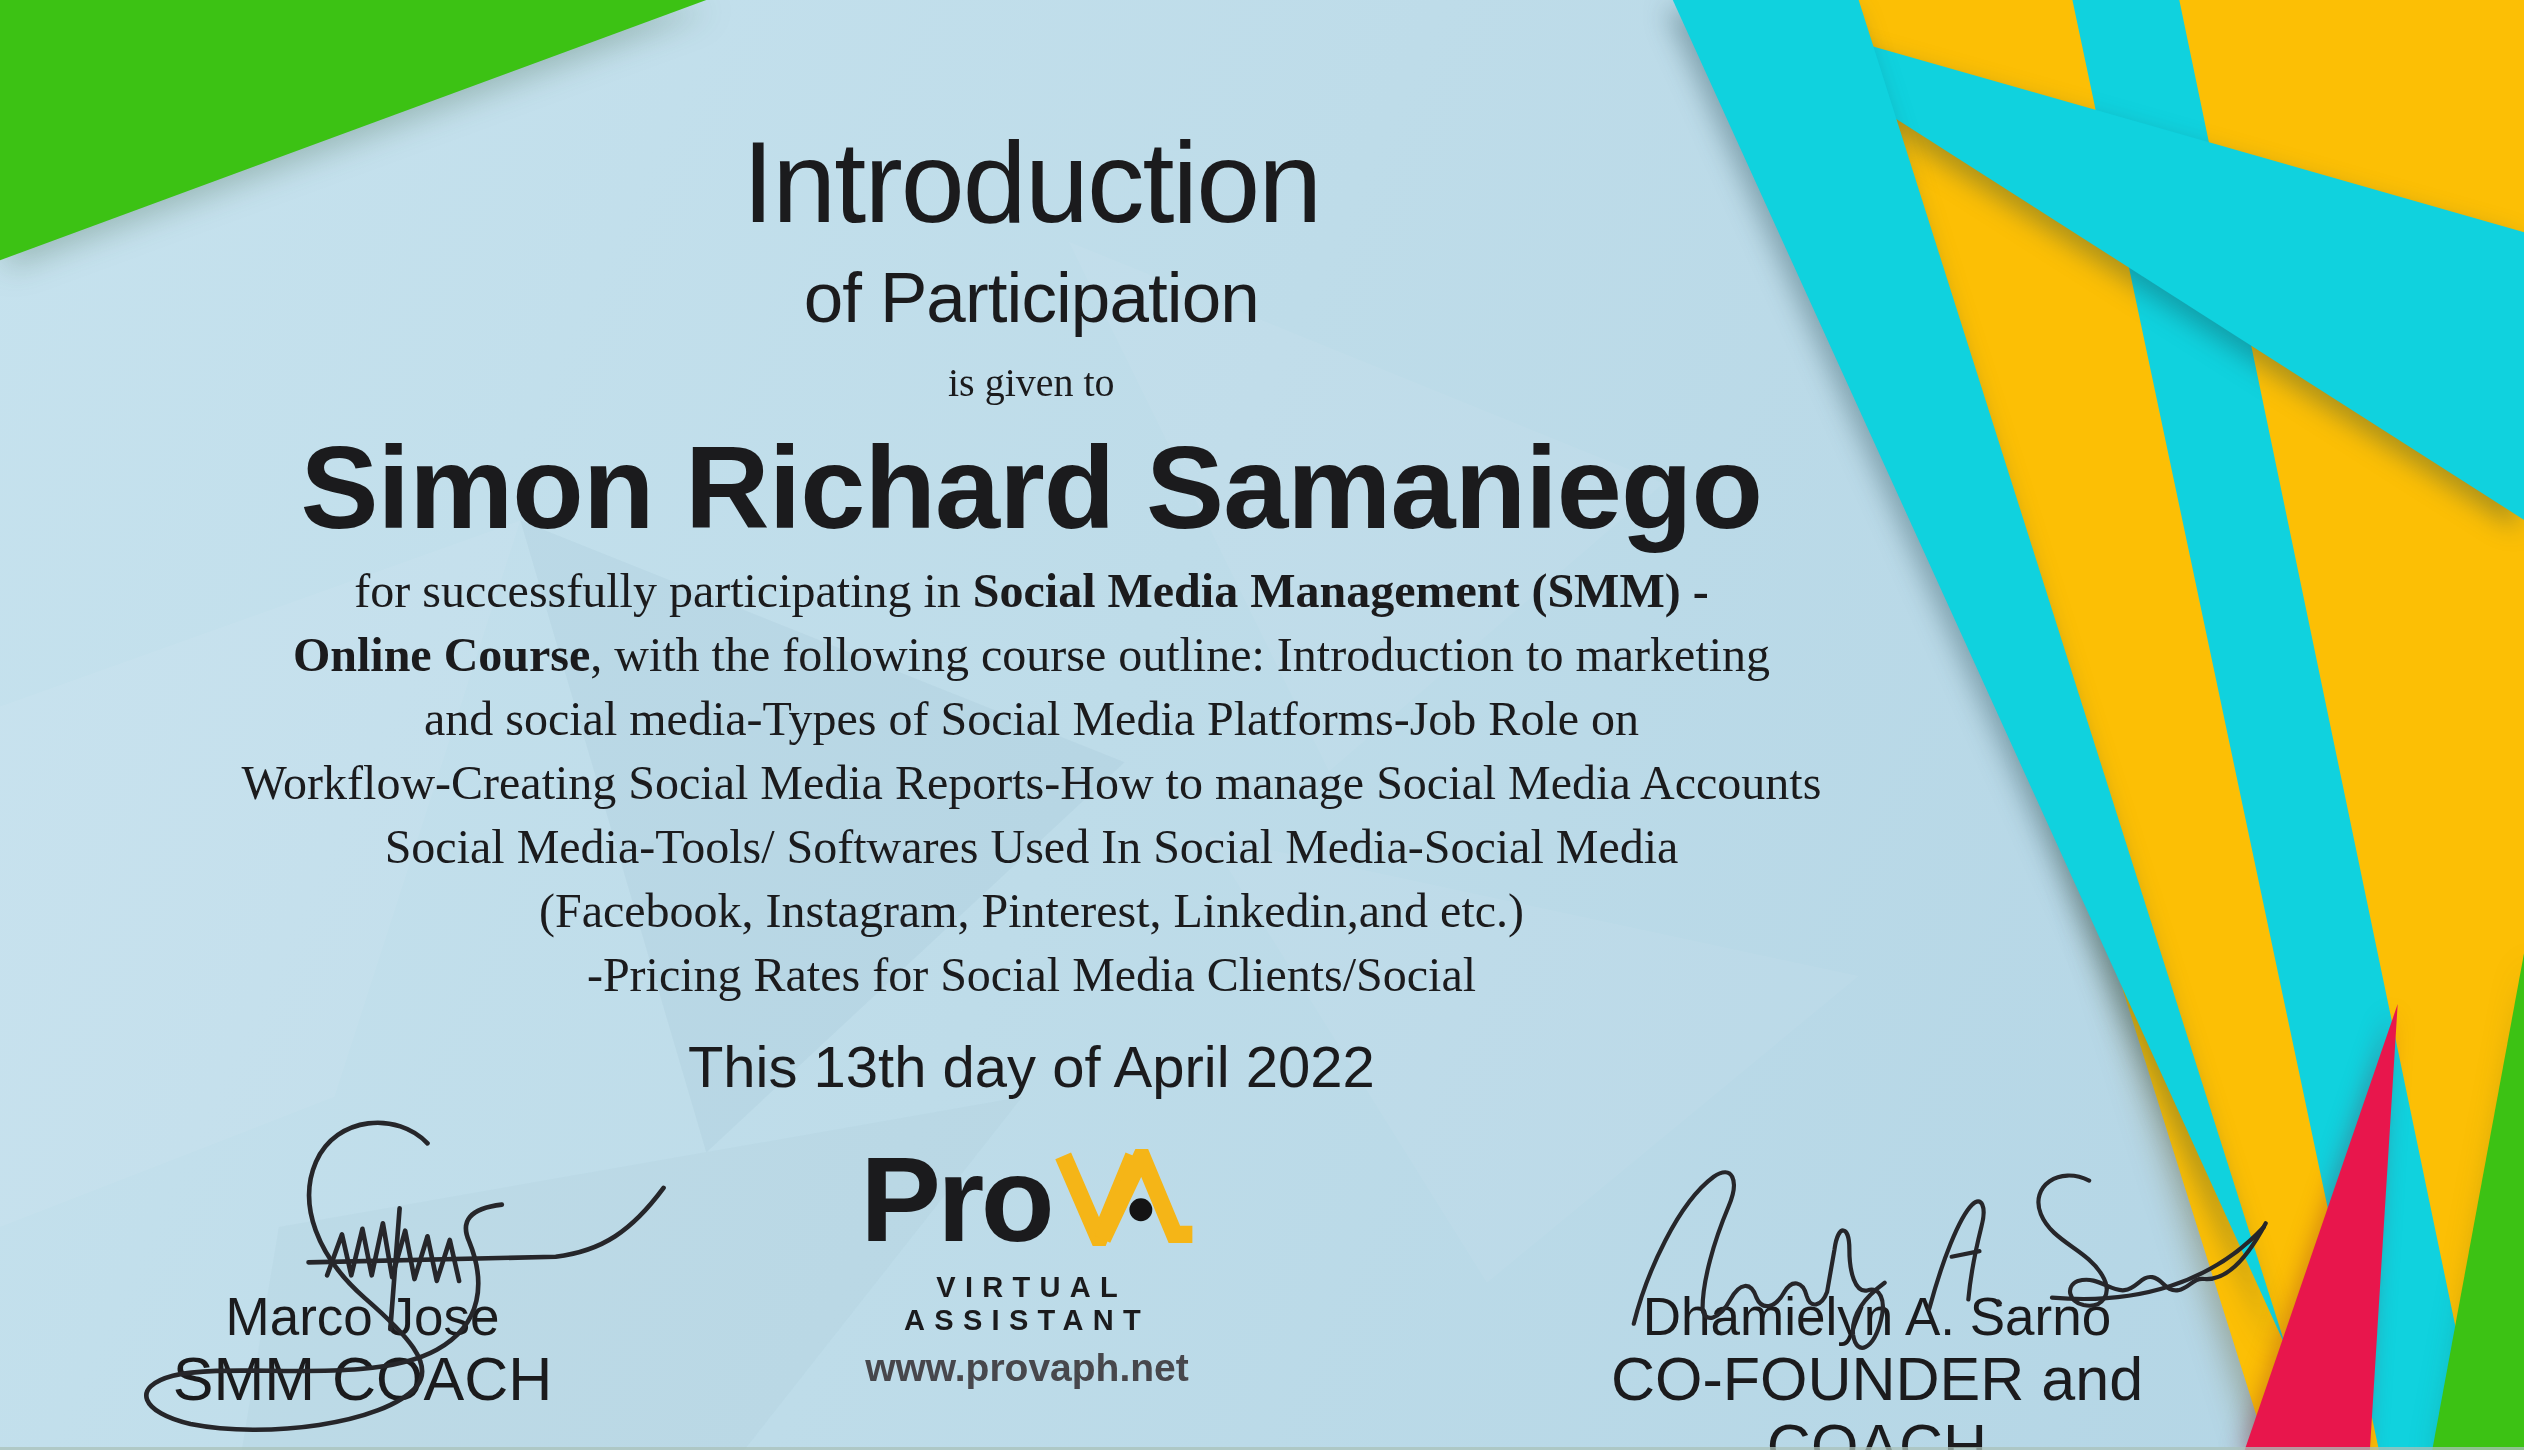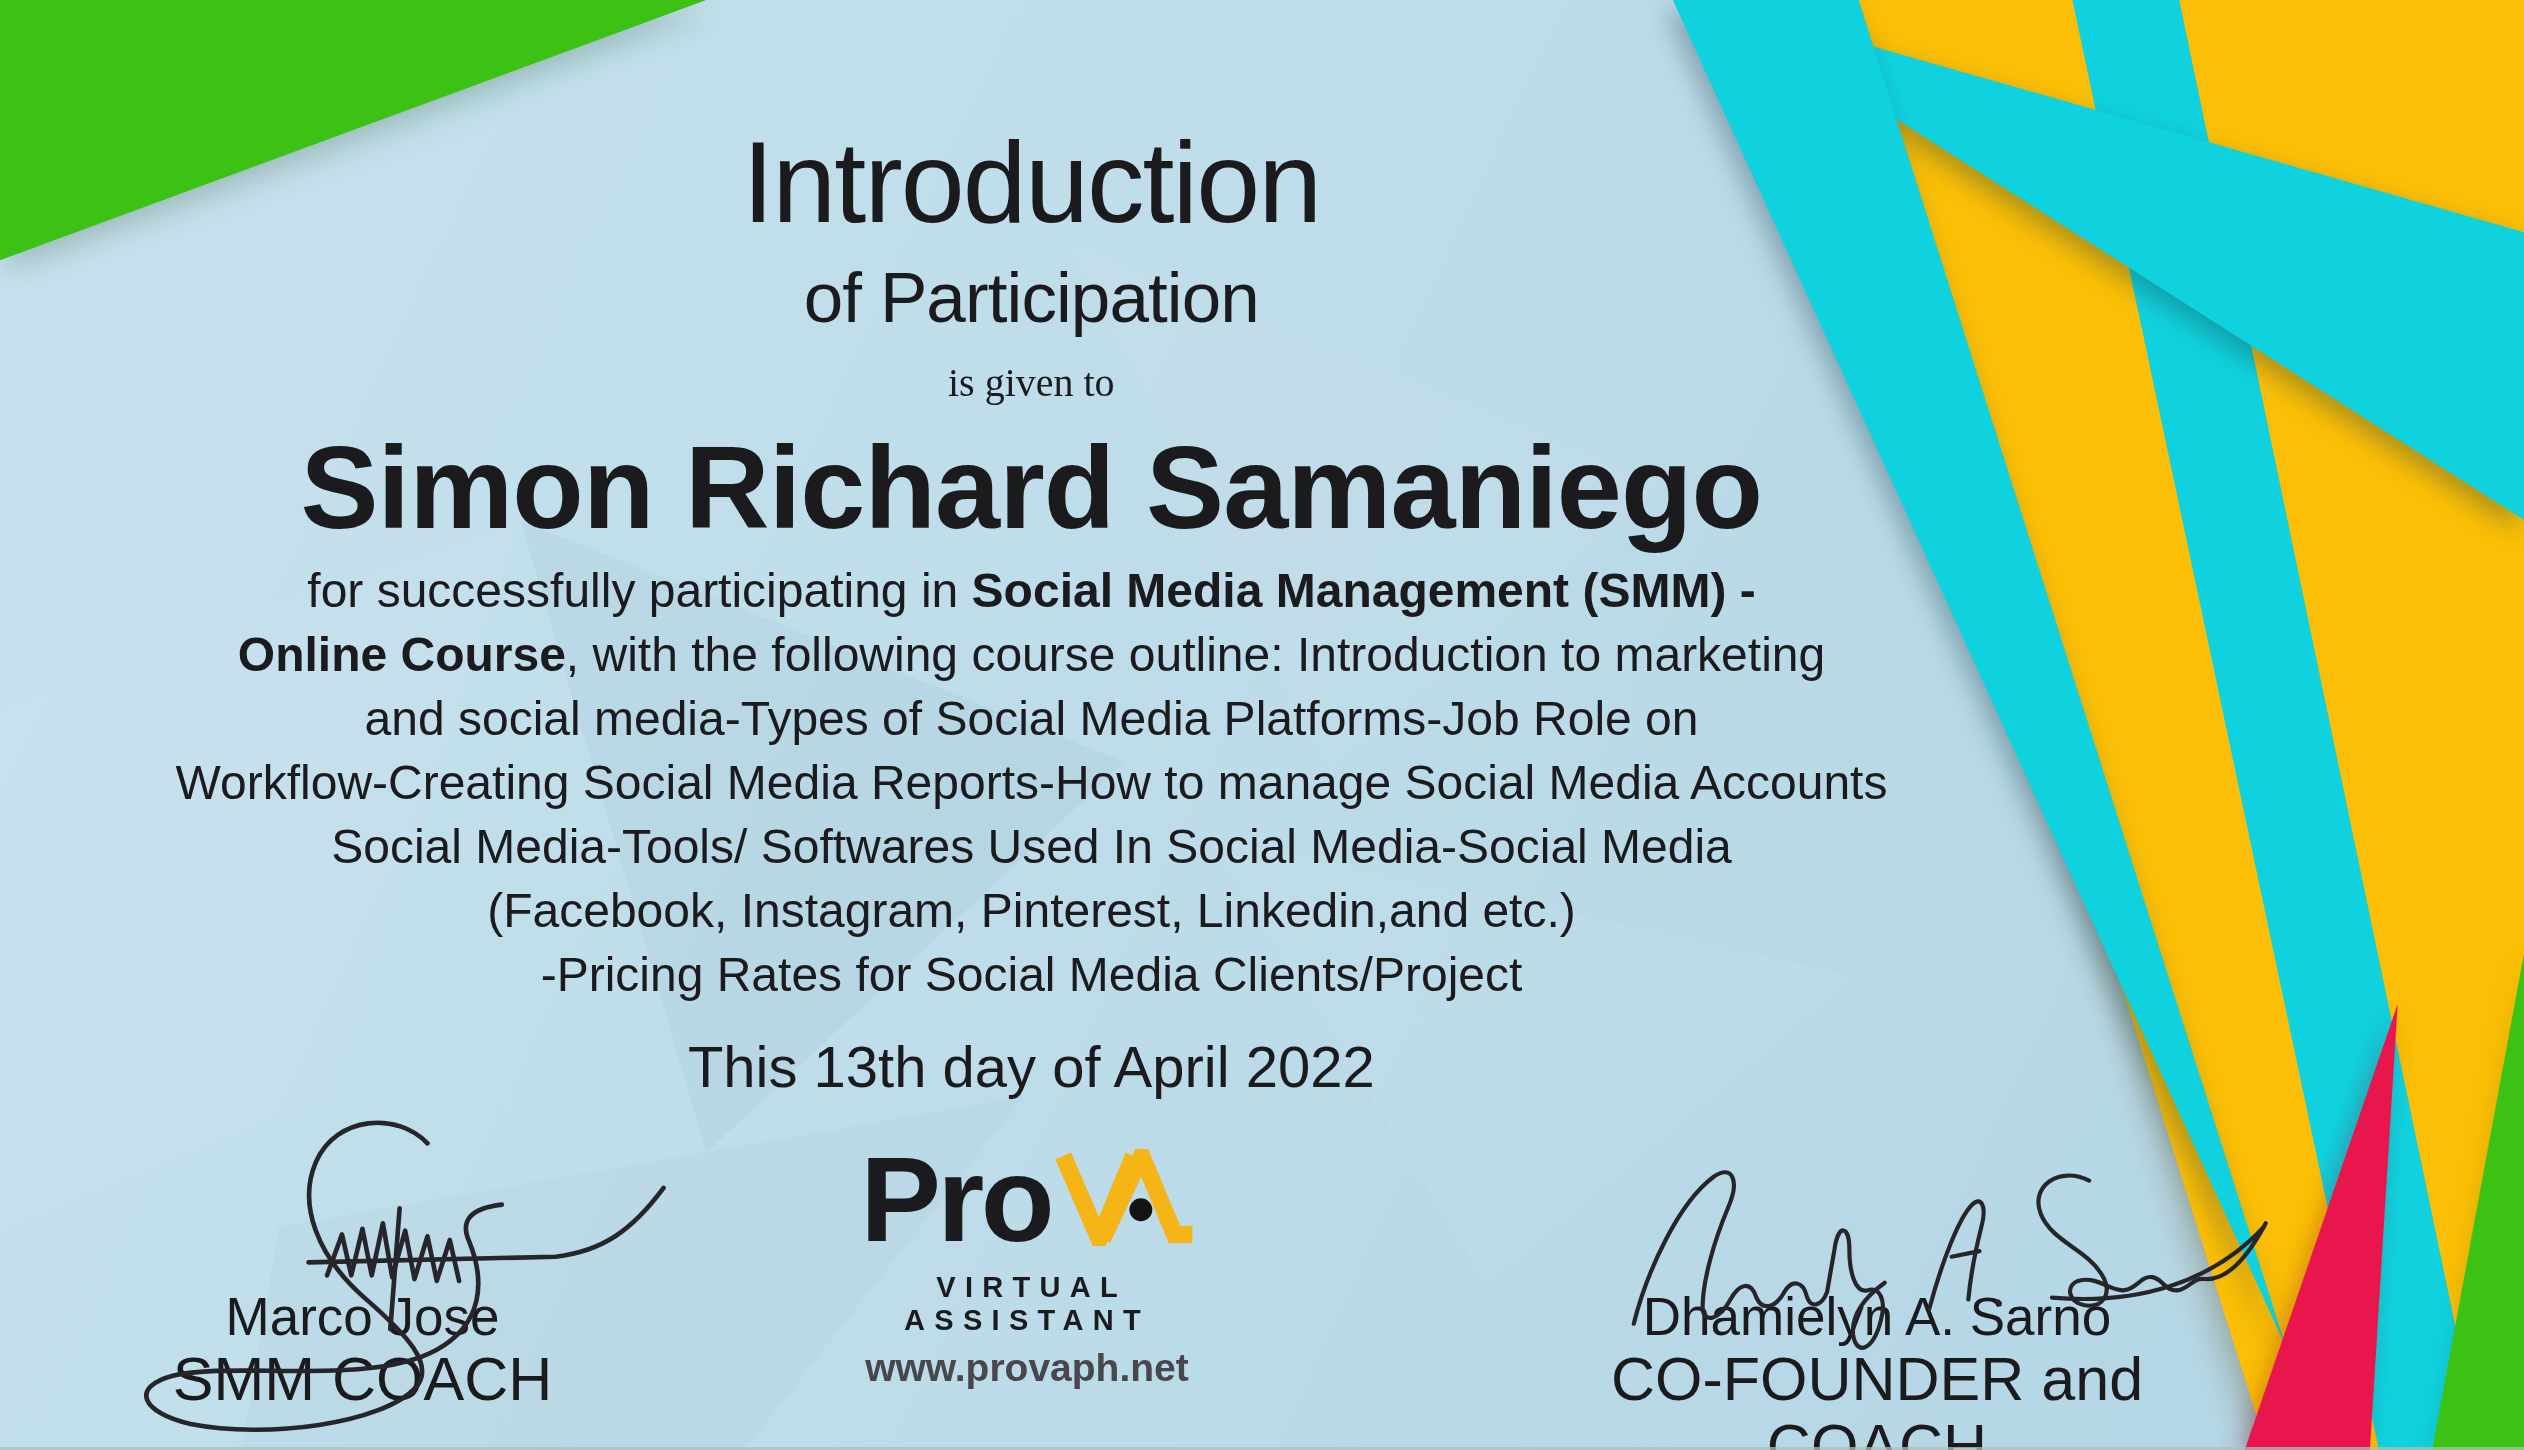--- a/index.html
+++ b/index.html
@@ -14,21 +14,21 @@
   .shadow-soft{filter:drop-shadow(-8px 10px 14px rgba(20,60,70,0.35));}
   .shadow-yellow{filter:drop-shadow(-10px 8px 16px rgba(90,70,5,0.30));}
   .shadow-green{filter:drop-shadow(6px 10px 16px rgba(30,70,30,0.25));}
   .shadow-red{filter:drop-shadow(-6px 6px 12px rgba(120,10,40,0.30));}
   .txt{position:absolute;z-index:3;text-align:center;}
   #title-block{left:9.3px;top:119px;width:2044px;}
   #main-title{font-size:115px;letter-spacing:-1.9px;line-height:126px;font-weight:400;}
   #sub-title{font-size:71px;letter-spacing:-0.9px;line-height:80px;font-weight:400;margin-top:13px;}
   #given-to{left:9.3px;top:359px;width:2044px;font-family:Liberation Serif, serif;font-size:40px;}
   #recipient-name{left:9.3px;top:420px;width:2044px;font-size:117px;font-weight:bold;letter-spacing:-0.9px;}
-  #body-text{left:102px;top:559px;width:1859px;font-size:48px;line-height:64px;}
+  #body-text{left:102px;top:559px;width:1859px;font-size:48px;line-height:64px;font-family:Liberation Serif, serif;}
   .body-line{white-space:nowrap;}
   .body-line b{font-weight:bold;}
   #date-line{left:9.3px;top:1033px;width:2044px;font-size:58px;}
   #logo-block{left:818px;top:1149px;width:418px;z-index:3;position:absolute;text-align:center;}
   #logo-row{display:flex;align-items:flex-start;justify-content:center;}
   #logo-word{font-size:121px;font-weight:bold;letter-spacing:-3.7px;line-height:100px;}
   #logo-monogram{width:139px;height:97px;margin-left:3.7px;}
   #logo-tagline{font-size:29px;font-weight:bold;letter-spacing:9.3px;margin-top:22px;text-indent:9.3px;}
   #logo-website{font-size:39px;font-weight:bold;color:#47474c;margin-top:9.3px;}
   .sig-block{position:absolute;z-index:3;text-align:center;}
@@ -75,21 +75,21 @@
 
   <div id="recipient-name" class="txt">Simon Richard Samaniego</div>
 
   <div id="body-text" class="txt">
       <div class="body-line"><span>for successfully participating in </span><b>Social Media Management (SMM) -</b></div>
       <div class="body-line"><b>Online Course</b><span>, with the following course outline: Introduction to marketing</span></div>
       <div class="body-line"><span>and social media-Types of Social Media Platforms-Job Role on</span></div>
       <div class="body-line"><span>Workflow-Creating Social Media Reports-How to manage Social Media Accounts</span></div>
       <div class="body-line"><span>Social Media-Tools/ Softwares Used In Social Media-Social Media</span></div>
       <div class="body-line"><span>(Facebook, Instagram, Pinterest, Linkedin,and etc.)</span></div>
-      <div class="body-line"><span>-Pricing Rates for Social Media Clients/Project</span></div>
+      <div class="body-line"><span>-Pricing Rates for Social Media Clients/Social</span></div>
     </div>
 
   <div id="date-line" class="txt">This 13th day of April 2022</div>
 
   <div id="logo-block">
     <div id="logo-row">
       <span id="logo-word">Pro</span>
       <svg id="logo-monogram" viewBox="0 0 170 118">
         <path d="M10,8 L54,110 L96,8" fill="none" stroke-width="21" stroke="#f5b517"></path>
         <path d="M58,110 L106,8 L146,104 L168,104" fill="none" stroke-width="21" stroke="#f5b517"></path>

